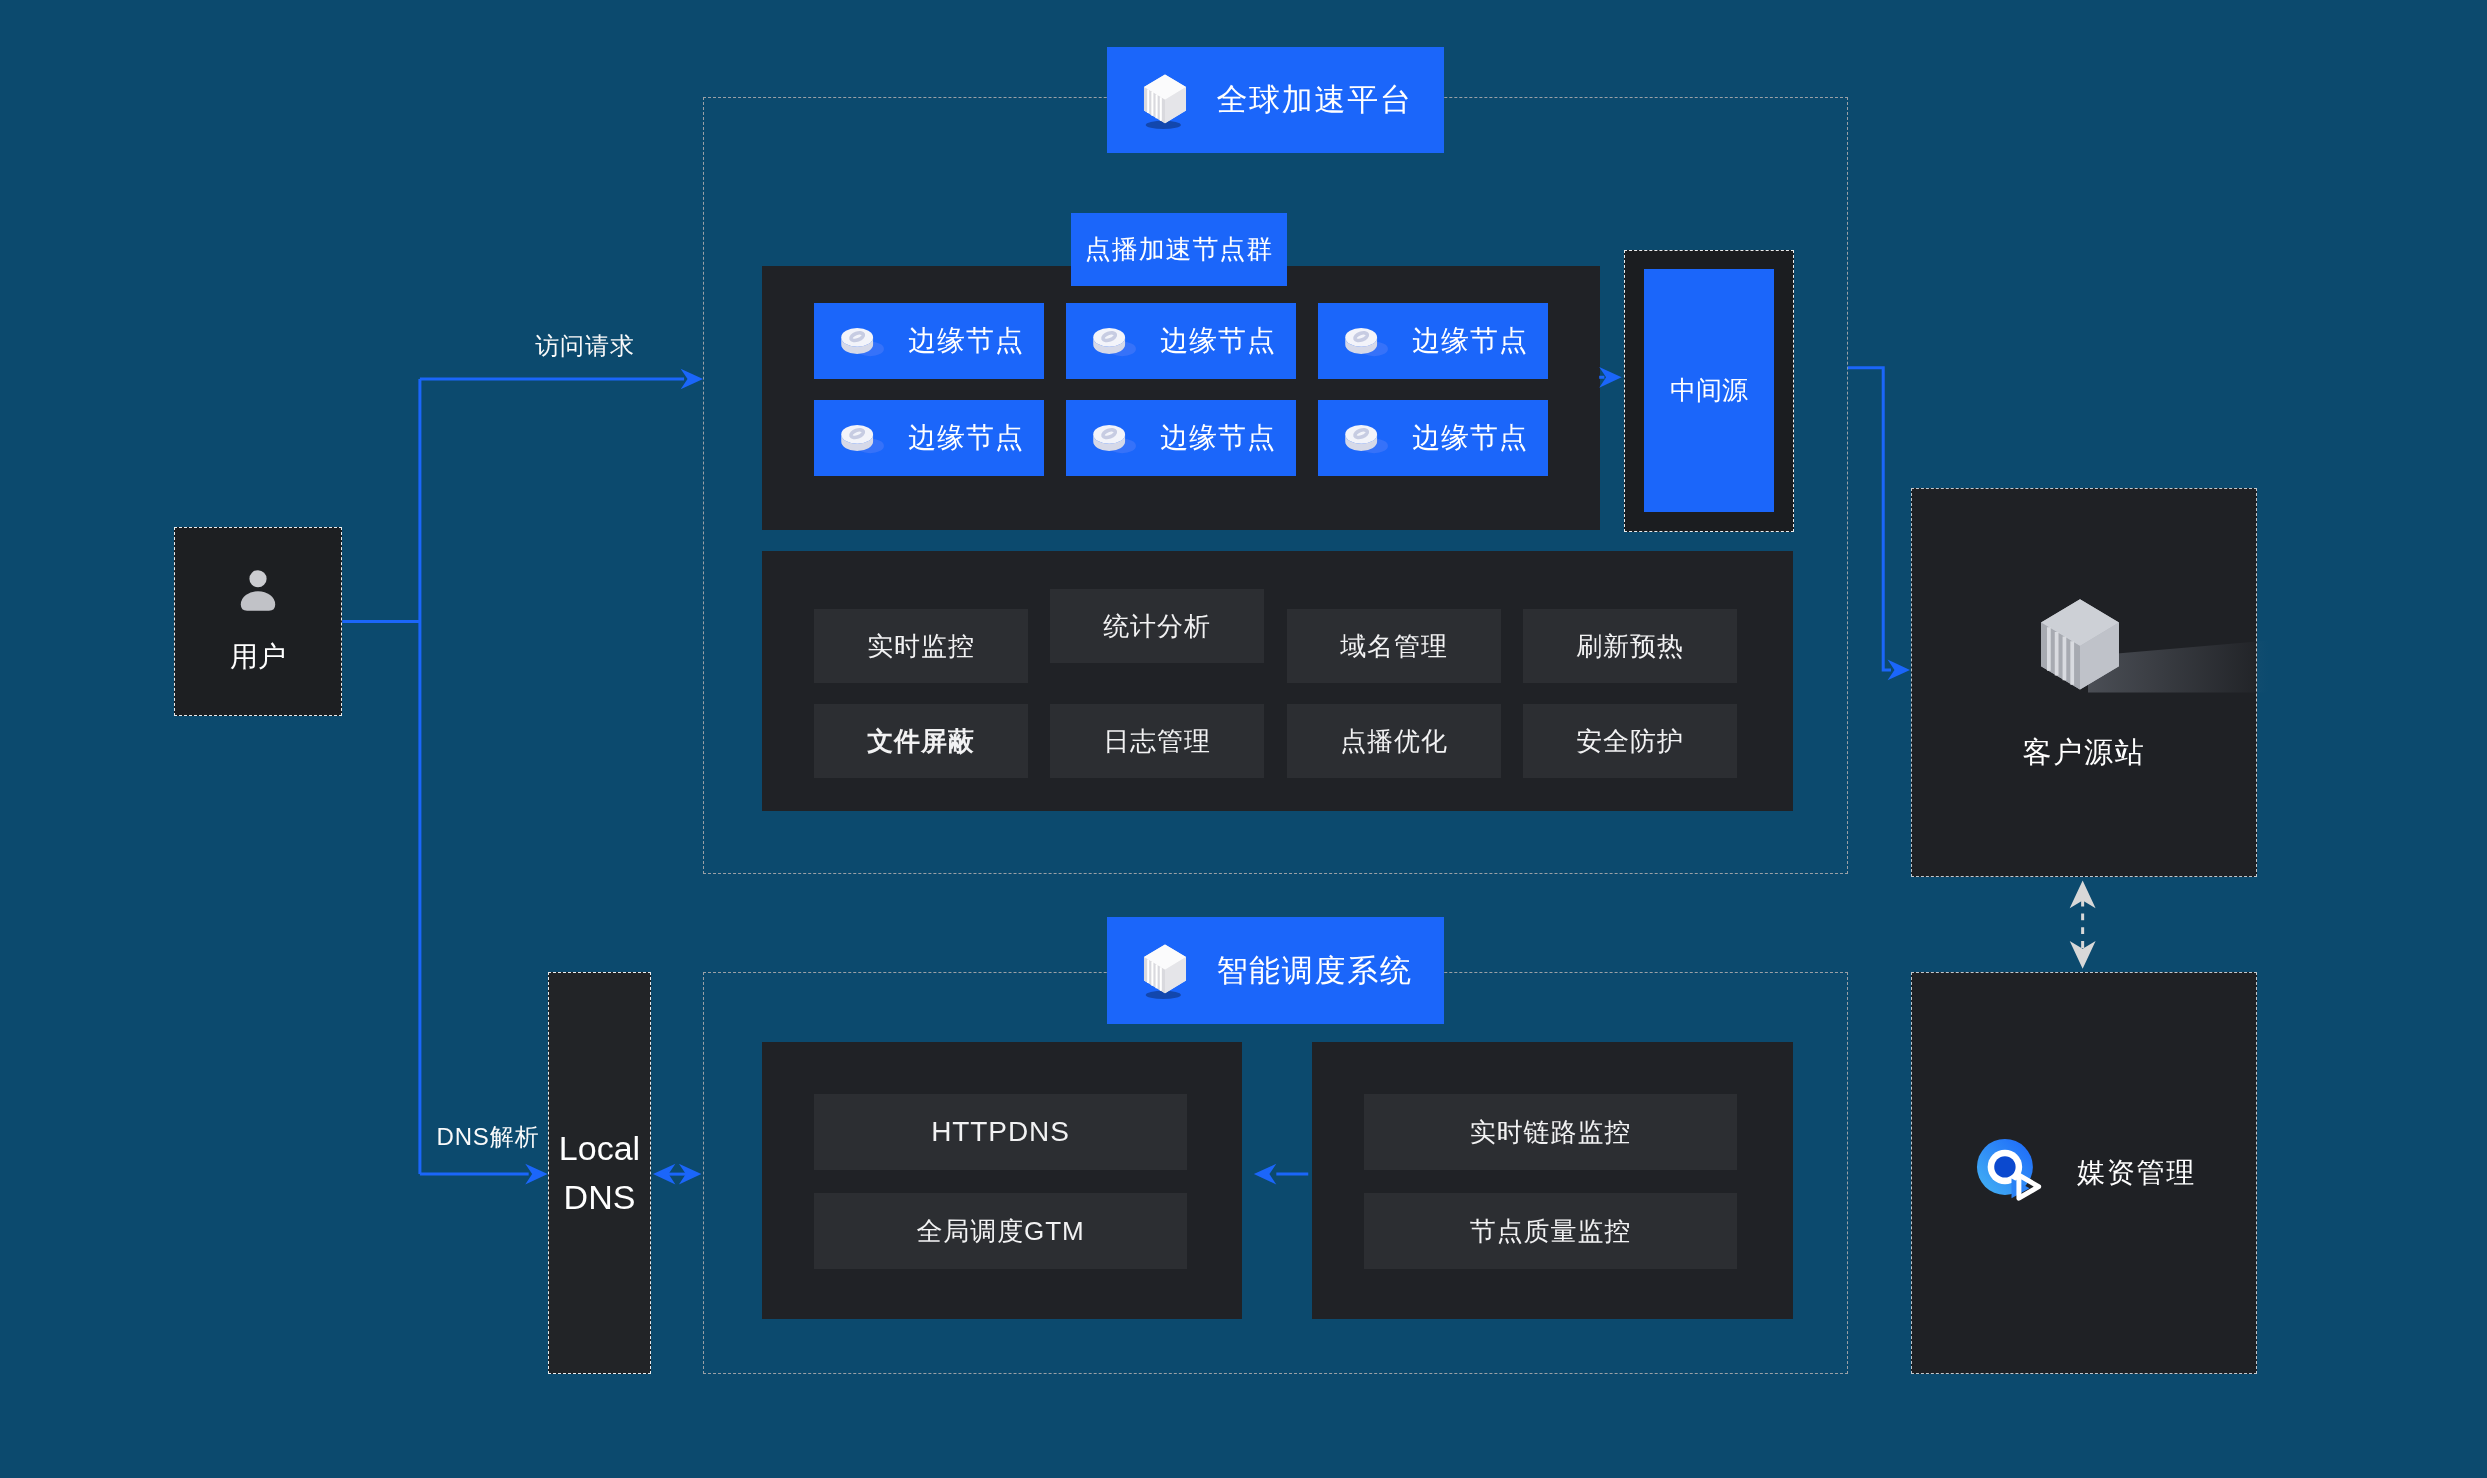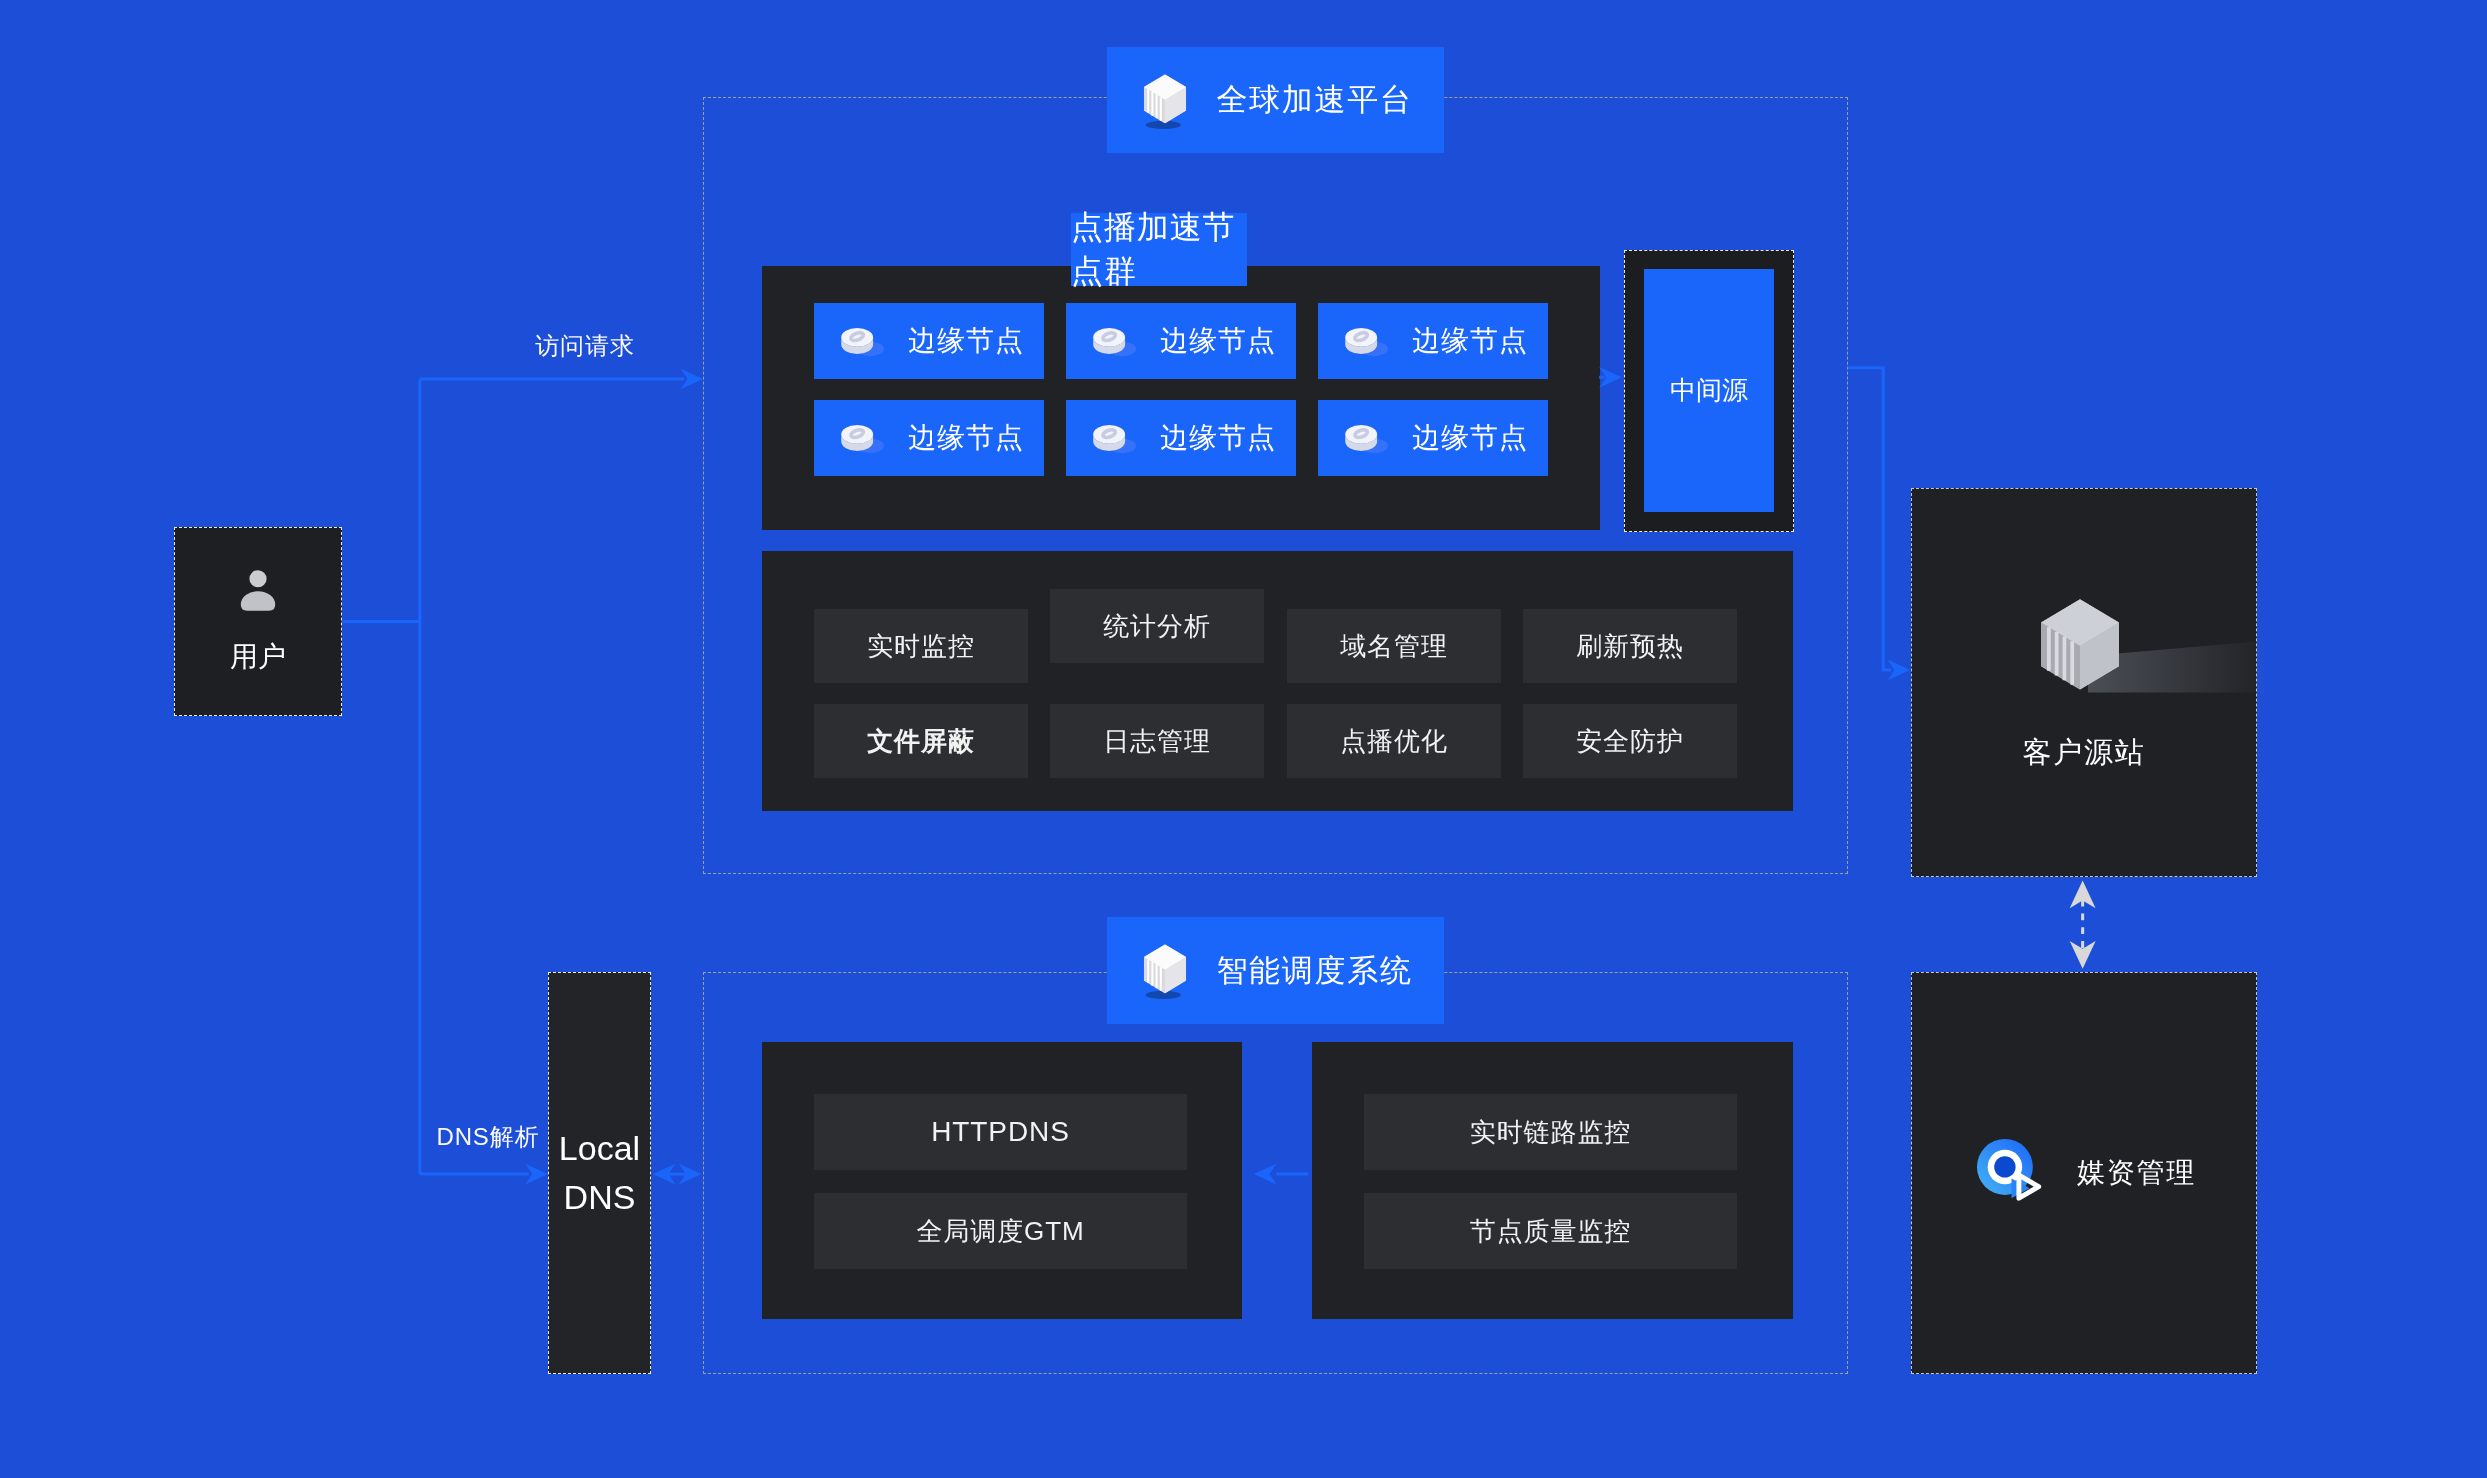--- a/index.html
+++ b/index.html
@@ -1,18 +1,18 @@
 <!DOCTYPE html>
 <html style="font-size:14px"><head>
 <meta charset="utf-8">
 <style>
   html,body{margin:0;padding:0;background:#101114;}
   *{box-sizing:border-box;}
   #canvas{
-    position:relative;width:2487px;height:1478px;background:#1d4ed8;
+    position:relative;width:2487px;height:1478px;background:#0c4a6e;
     font-family:"Liberation Sans","DejaVu Sans",sans-serif;overflow:hidden;color:#fff;
   }
   .abs{position:absolute;}
   .flexc{display:flex;align-items:center;justify-content:center;}
   .blue{background:#1b66fa;color:#fff;}
   .panel{background:#202226;}
   .chip{background:#2c2e32;color:#f2f2f3;display:flex;align-items:center;justify-content:center;font-size:26px;letter-spacing:0.9px;}
   .dash-big{border:1.7px dashed #9aa0a6;}
   .dash-white{border:1.7px dashed #ececec;}
   .dash-soft{border:1.7px dashed #c3c7cc;}
@@ -74,21 +74,21 @@
   <div class="abs dash-big" style="left:703px;top:972px;width:1145px;height:402px;z-index:1;"></div>
 
   <div class="abs blue hdr" style="left:1107px;top:47px;width:337px;height:106px;">
     <svg class="icon" width="54" height="59" viewBox="0 0 62 68">
         <use href="#i-cube"></use>
       </svg>
     <span>全球加速平台</span>
   </div>
 
   <div class="abs panel" style="left:762px;top:266px;width:838px;height:264px;z-index:2;"></div>
-  <div class="abs blue flexc" style="left:1071px;top:213px;width:176px;height:73px;font-size:32px;letter-spacing:0.9px;z-index:4;">
+  <div class="abs blue flexc" style="left:1071px;top:213px;width:216px;height:73px;font-size:26px;letter-spacing:0.9px;z-index:4;">
     <span>点播加速节点群</span>
   </div>
 
   <div class="abs blue node" style="left:814px;top:303px;width:230px;height:76px;">
     <svg class="icon" width="55" height="40" viewBox="0 0 64 46">
         <use href="#i-disc"></use>
       </svg>
     <span>边缘节点</span>
   </div>
   <div class="abs blue node" style="left:1066px;top:303px;width:230px;height:76px;">

